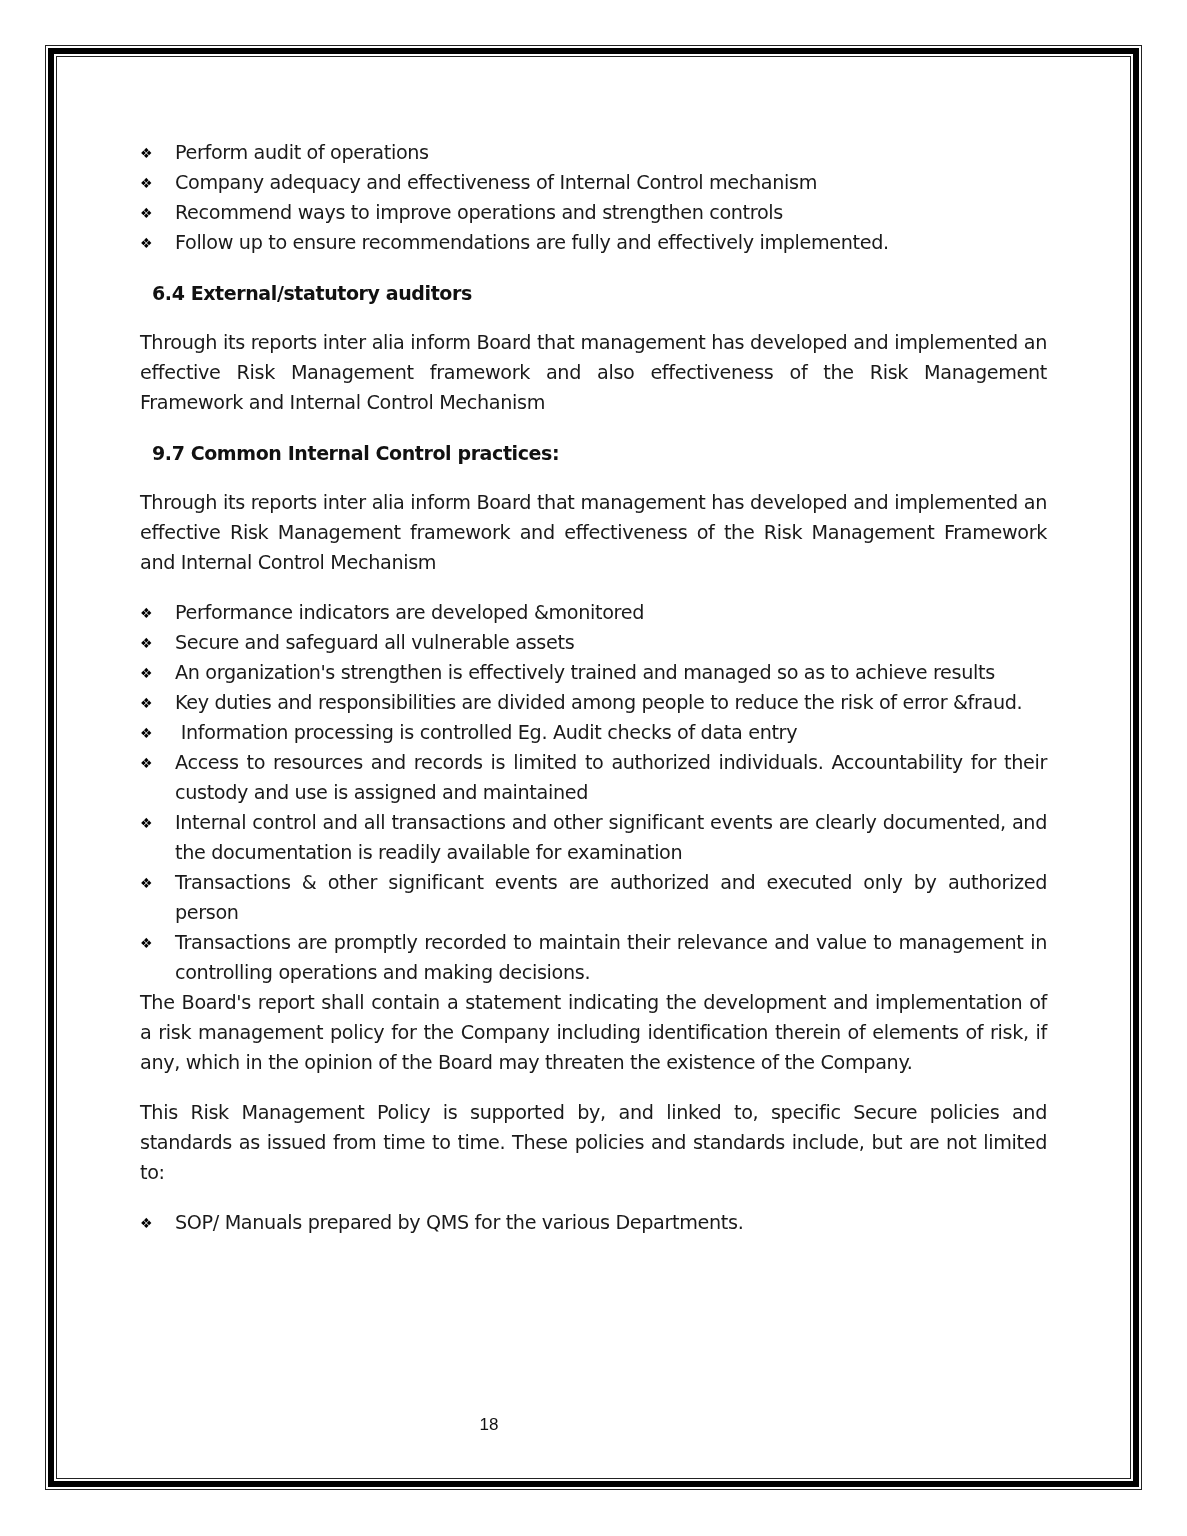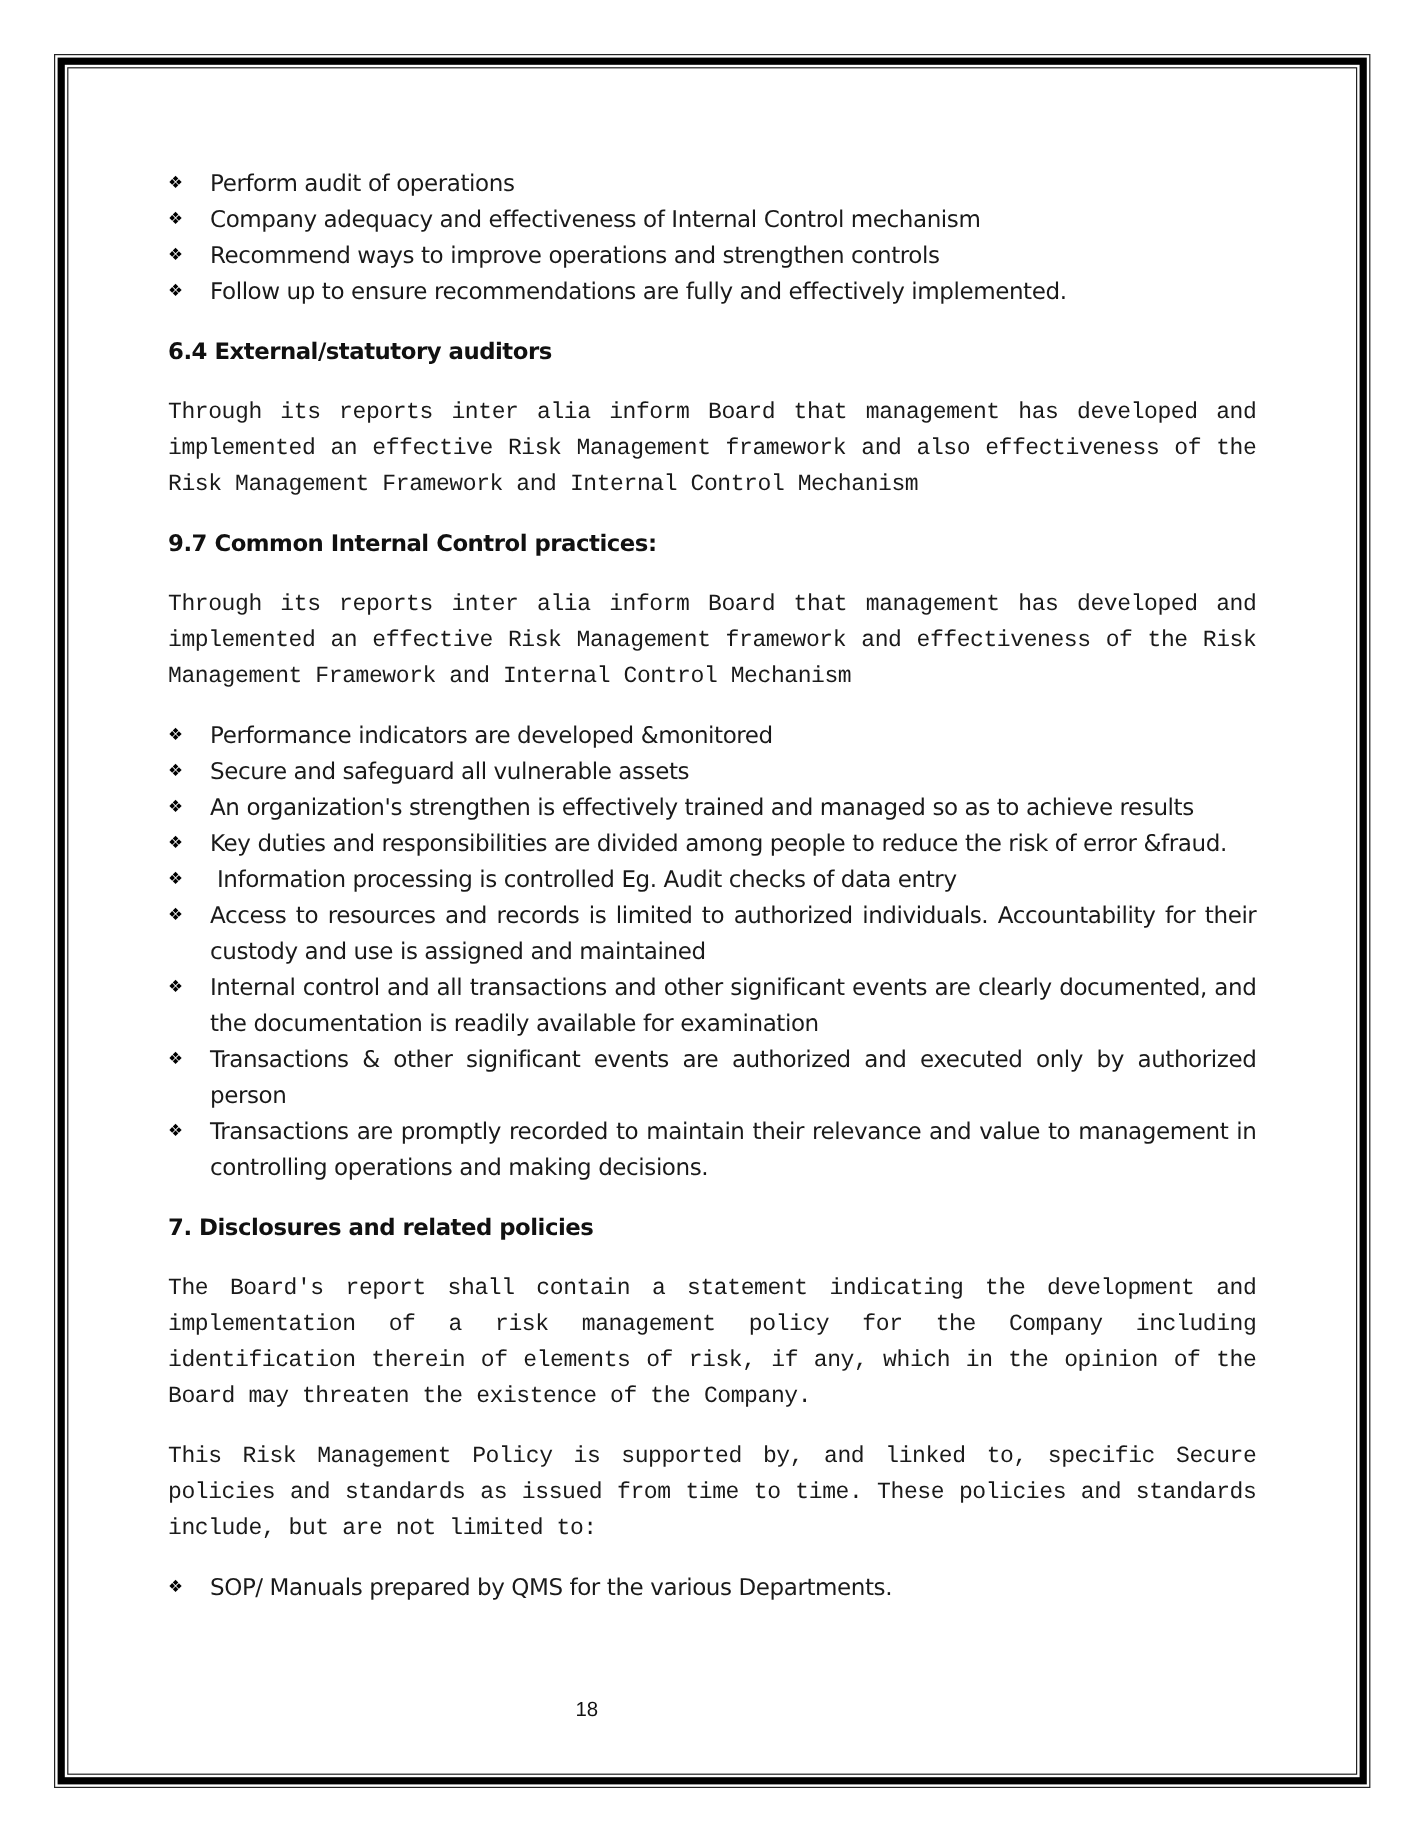--- a/index.html
+++ b/index.html
@@ -22,24 +22,24 @@
     line-height: 30px; letter-spacing: -0.35px;
   }
   .bullets { list-style: none; margin: 0; padding: 0; }
   .bullets li { position: relative; padding-left: 35px; text-align: justify; }
   .bullets li .glyph {
     position: absolute; left: 0; top: 0; width: 14px; font-size: 14px;
     color: #000; line-height: 30px;
   }
   .bullets li .txt { display: block; }
   h2 {
-    margin: 20px 0 20px 0; font-size: 19px; font-weight: bold; line-height: 30px;
+    margin: 20px 0 20px 12px; font-size: 19px; font-weight: bold; line-height: 30px;
     font-family: "DejaVu Sans", sans-serif; letter-spacing: -0.4px; color: #111;
   }
-  p { margin: 0; text-align: justify; font-family: Liberation Mono, monospace; }
+  p { margin: 0; text-align: justify; }
   .gap { height: 20px; }
   .page-number {
     position: absolute; left: 0; width: 978px; top: 1415px; text-align: center;
     font-family: "Liberation Sans", sans-serif; font-size: 17px; color: #111;
   }
 </style>
 </head>
 <body>
 
 <div class="border-outer"></div>
@@ -106,21 +106,20 @@
     <li>
         <span class="glyph">❖</span>
         <span class="txt">Transactions &amp; other significant events are authorized and executed only by authorized person</span>
       </li>
     <li>
         <span class="glyph">❖</span>
         <span class="txt">Transactions are promptly recorded to maintain their relevance and value to management in controlling operations and making decisions.</span>
       </li>
   </ul>
 
-  <h2>7. Disclosures and related policies</h2>
   <p>The Board's report shall contain a statement indicating the development and implementation of a risk management policy for the Company including identification therein of elements of risk, if any, which in the opinion of the Board may threaten the existence of the Company.</p>
   <div class="gap"></div>
   <p>This Risk Management Policy is supported by, and linked to, specific Secure policies and standards as issued from time to time. These policies and standards include, but are not limited to:</p>
   <div class="gap"></div>
 
   <ul class="bullets">
     <li>
         <span class="glyph">❖</span>
         <span class="txt">SOP/ Manuals prepared by QMS for the various Departments.</span>
       </li>

